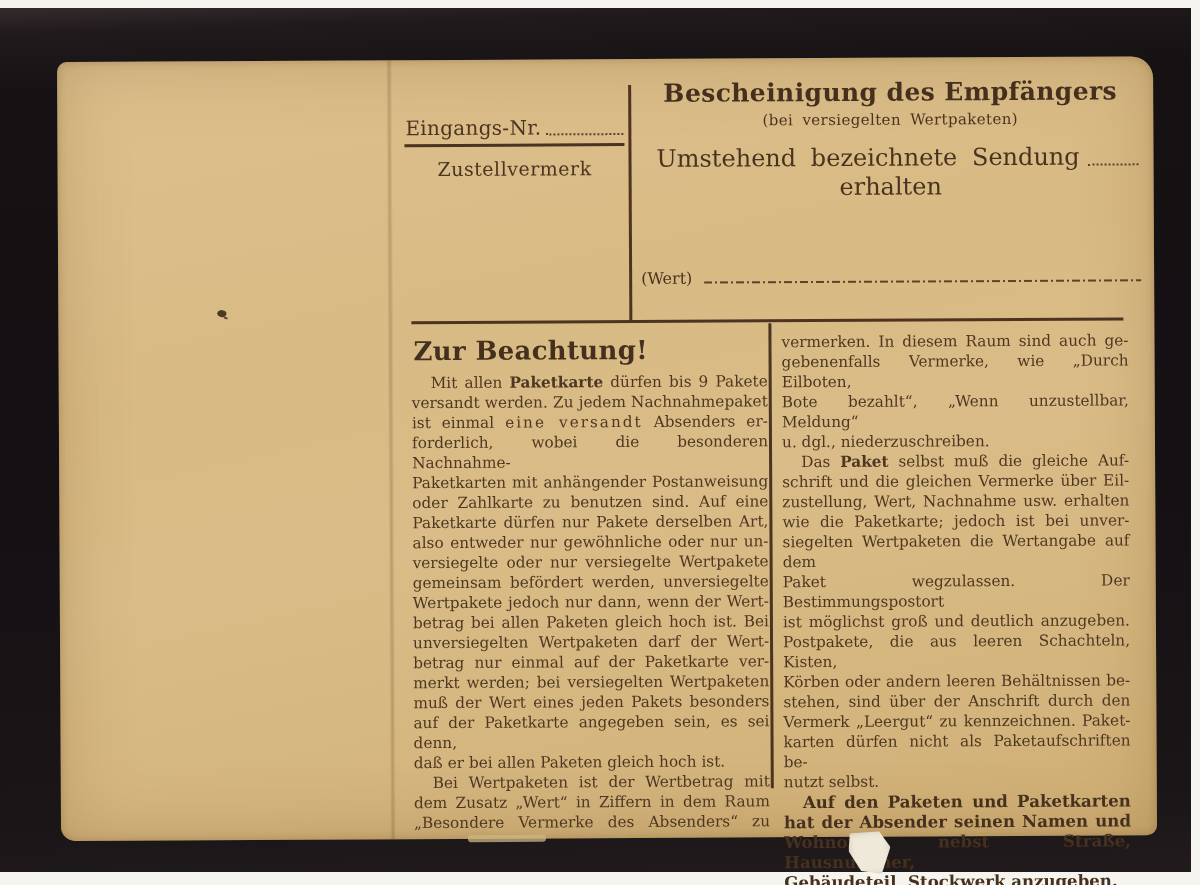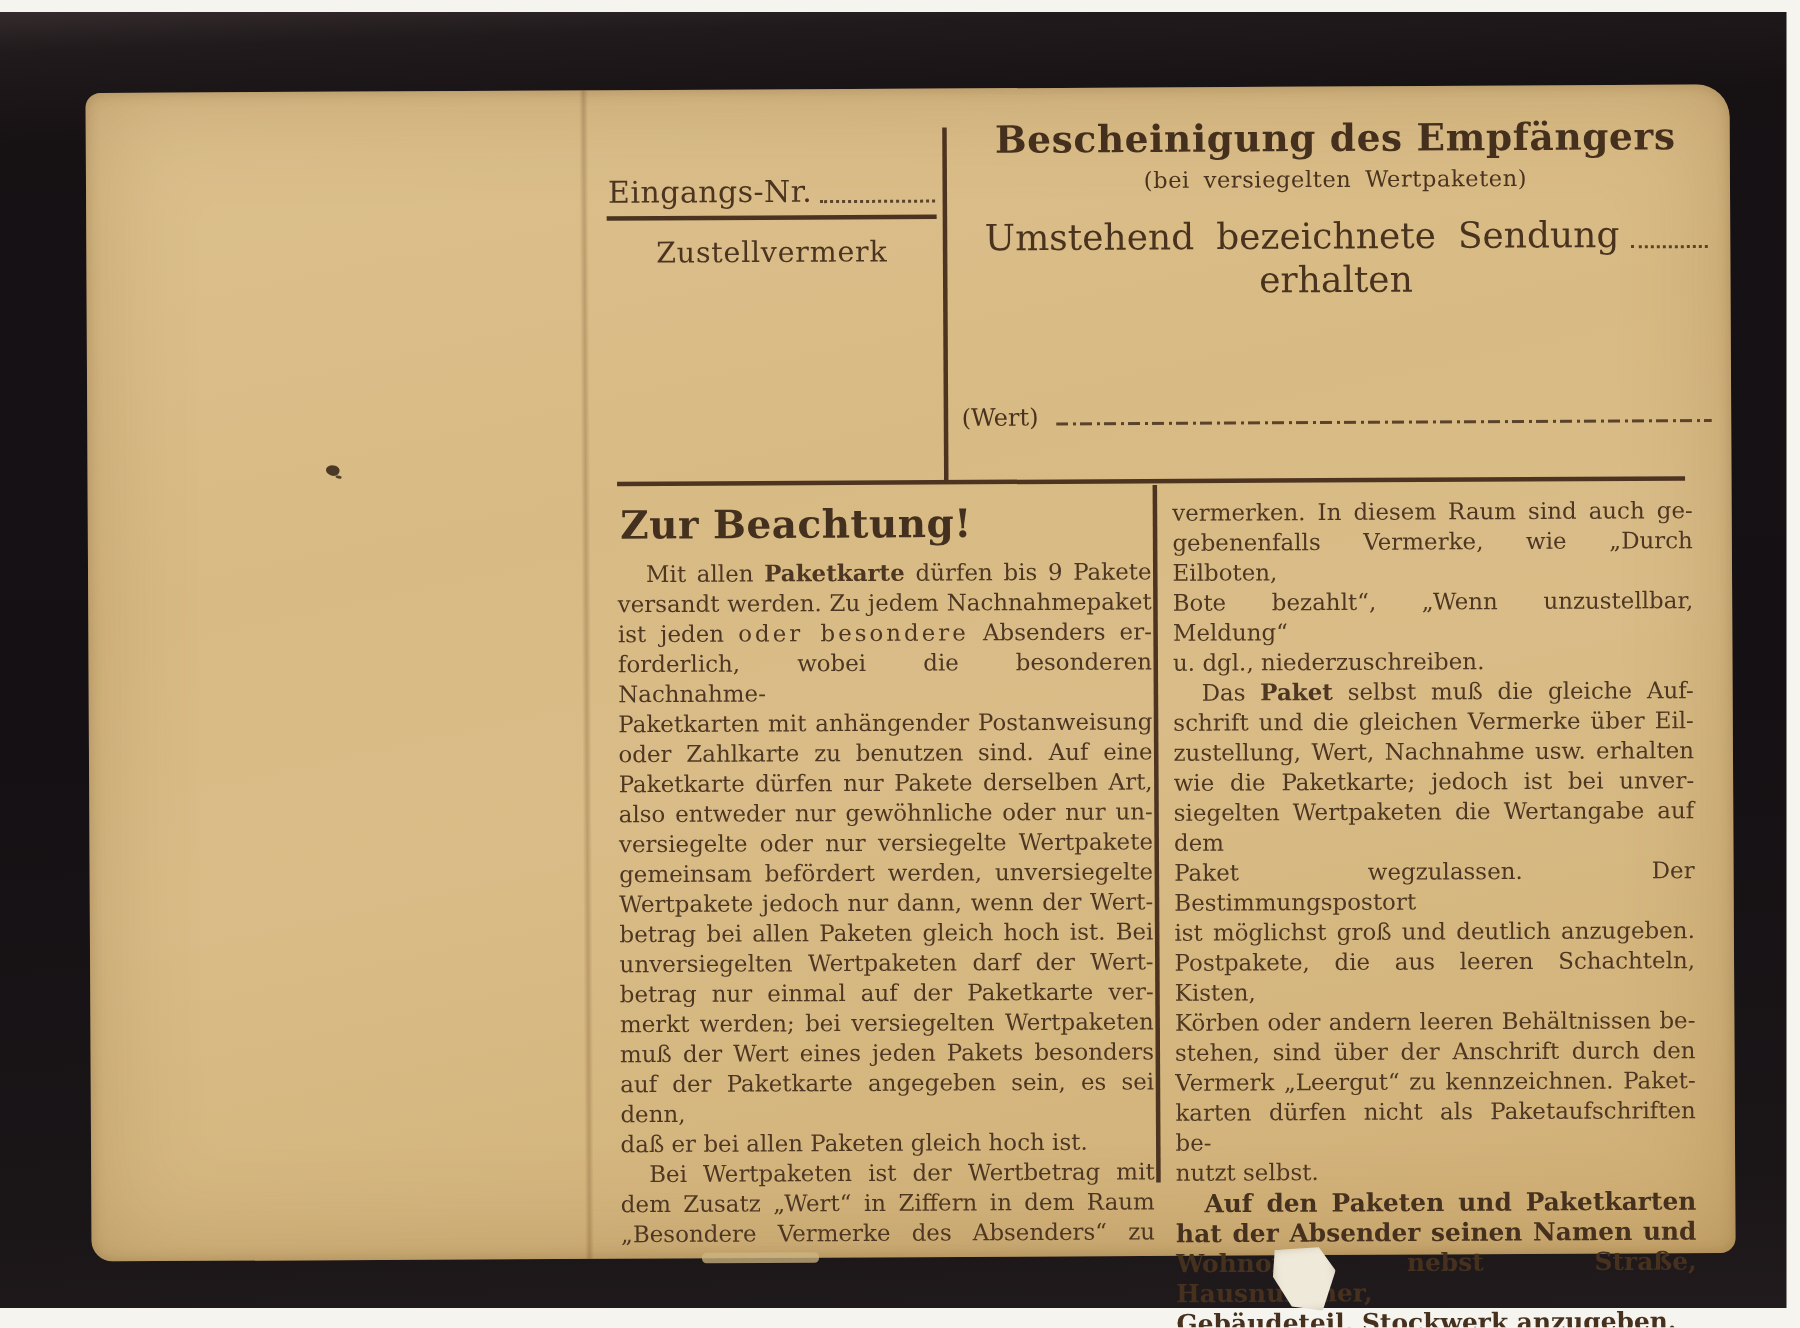--- a/index.html
+++ b/index.html
@@ -123,21 +123,21 @@
       </div>
     </div>
 
     <div class="hrule"></div>
     <div class="coldiv"></div>
 
     <div class="notice-head">Zur Beachtung!</div>
     <div class="col left">
         <div class="tline ind"><span>Mit allen </span><span class="b">Paketkarte</span><span> dürfen bis 9 Pakete</span></div>
         <div class="tline"><span>versandt werden. Zu jedem Nachnahmepaket</span></div>
-        <div class="tline"><span>ist jeden </span><span class="sp">oder besondere</span><span> Absenders er-</span></div>
+        <div class="tline"><span>ist einmal </span><span class="sp">eine versandt</span><span> Absenders er-</span></div>
         <div class="tline"><span>forderlich, wobei die besonderen Nachnahme-</span></div>
         <div class="tline"><span>Paketkarten mit anhängender Postanweisung</span></div>
         <div class="tline"><span>oder Zahlkarte zu benutzen sind. Auf eine</span></div>
         <div class="tline"><span>Paketkarte dürfen nur Pakete derselben Art,</span></div>
         <div class="tline"><span>also entweder nur gewöhnliche oder nur un-</span></div>
         <div class="tline"><span>versiegelte oder nur versiegelte Wertpakete</span></div>
         <div class="tline"><span>gemeinsam befördert werden, unversiegelte</span></div>
         <div class="tline"><span>Wertpakete jedoch nur dann, wenn der Wert-</span></div>
         <div class="tline"><span>betrag bei allen Paketen gleich hoch ist. Bei</span></div>
         <div class="tline"><span>unversiegelten Wertpaketen darf der Wert-</span></div>

